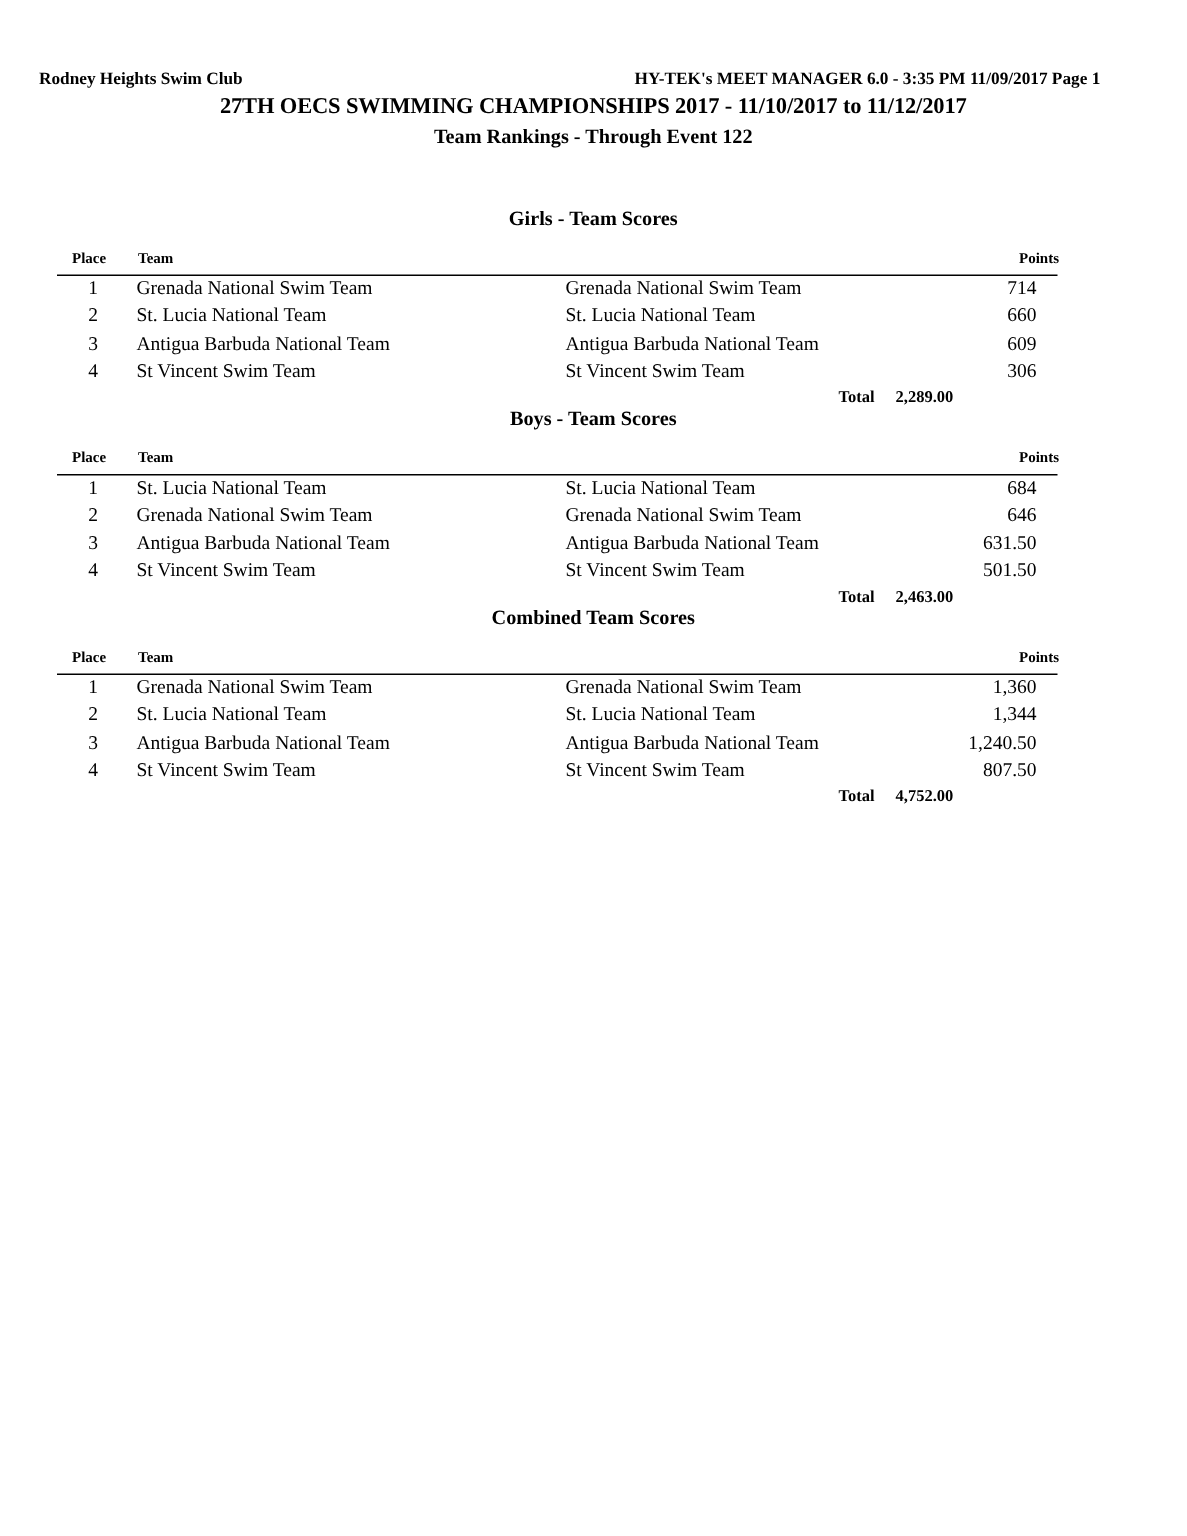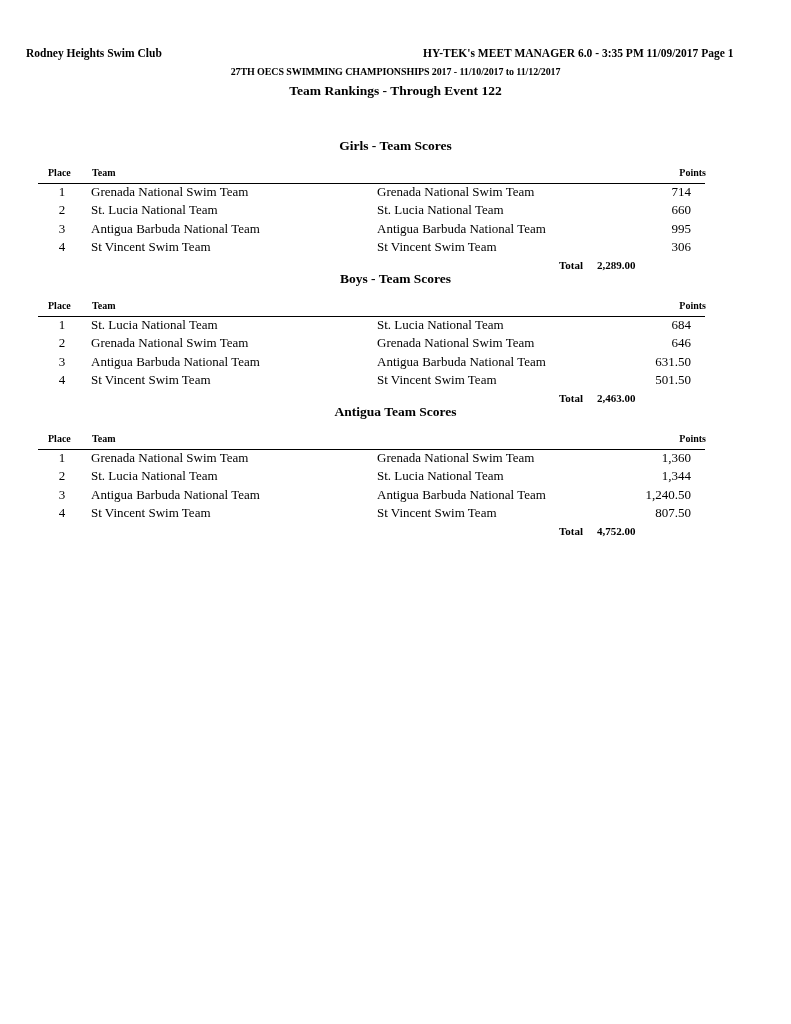--- a/index.html
+++ b/index.html
@@ -50,21 +50,21 @@
 
   
   .titleblock {
     position: absolute;
     top: 62px;
     left: 0;
     width: 791px;
     text-align: center;
   }
   .title-line-1 {
-    font-size: 10px;
+    font-size: 15px;
     font-weight: bold;
     line-height: 19px;
     letter-spacing: -0.1px;
   }
   .title-line-2 {
     font-size: 15px;
     font-weight: bold;
     line-height: 19px;
     letter-spacing: -0.1px;
   }
@@ -214,21 +214,21 @@
           <div class="row">
             <div class="r-place">2</div>
             <div class="r-team1">St. Lucia National Team</div>
             <div class="r-team2">St. Lucia National Team</div>
             <div class="r-points">660</div>
           </div>
           <div class="row">
             <div class="r-place">3</div>
             <div class="r-team1">Antigua Barbuda National Team</div>
             <div class="r-team2">Antigua Barbuda National Team</div>
-            <div class="r-points">995</div>
+            <div class="r-points">609</div>
           </div>
           <div class="row">
             <div class="r-place">4</div>
             <div class="r-team1">St Vincent Swim Team</div>
             <div class="r-team2">St Vincent Swim Team</div>
             <div class="r-points">306</div>
           </div>
           <div class="totalrow">
             <div class="t-label">Total</div>
             <div class="t-value">2,289.00</div>
@@ -268,21 +268,21 @@
             <div class="r-team2">St Vincent Swim Team</div>
             <div class="r-points">501.50</div>
           </div>
           <div class="totalrow">
             <div class="t-label">Total</div>
             <div class="t-value">2,463.00</div>
           </div>
         </div>
       </div>
       <div class="section" style="top: 390px;">
-        <div class="section-title">Antigua Team Scores</div>
+        <div class="section-title">Combined Team Scores</div>
         <div class="table">
           <div class="colhead">
             <div class="c-place">Place</div>
             <div class="c-team">Team</div>
             <div class="c-points">Points</div>
           </div>
           <div class="rule"></div>
           <div class="row">
             <div class="r-place">1</div>
             <div class="r-team1">Grenada National Swim Team</div>

